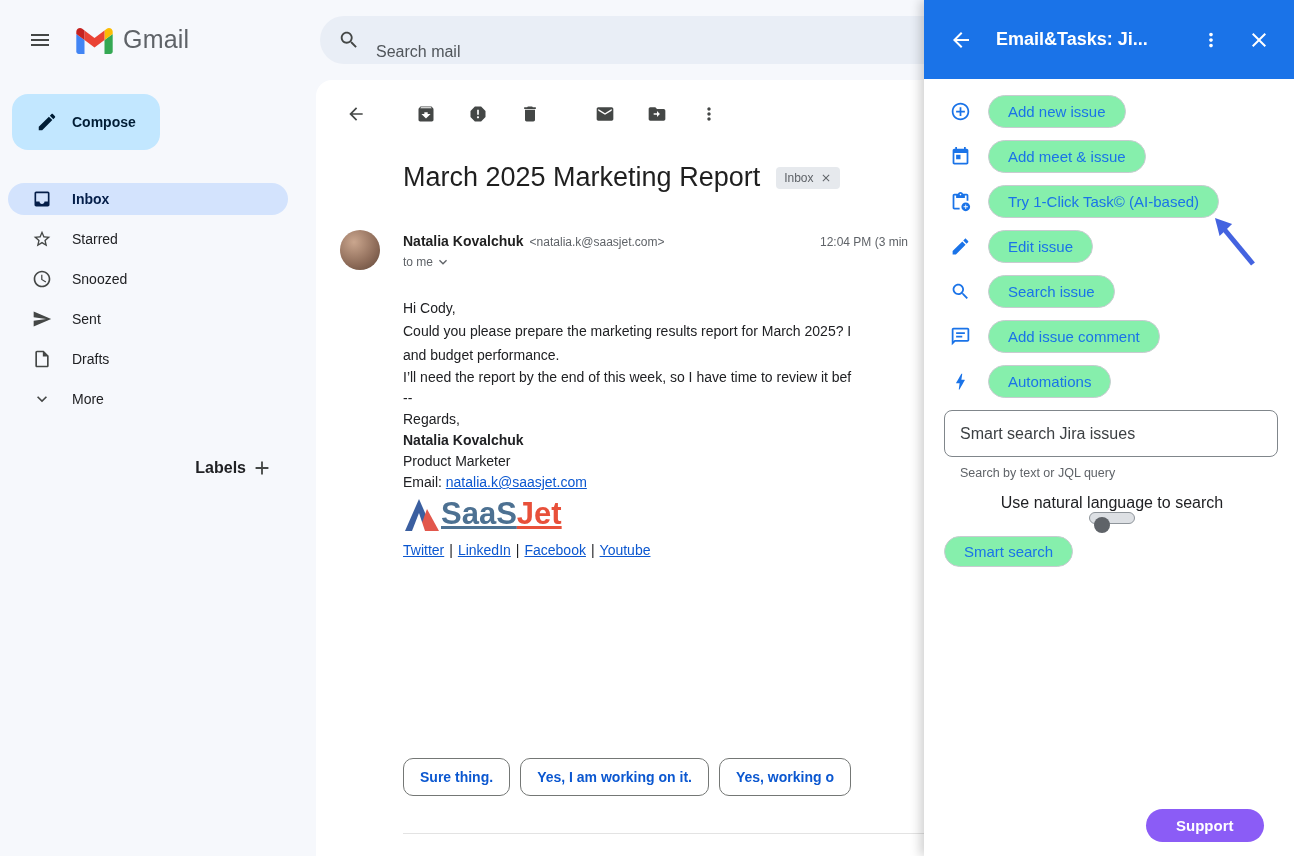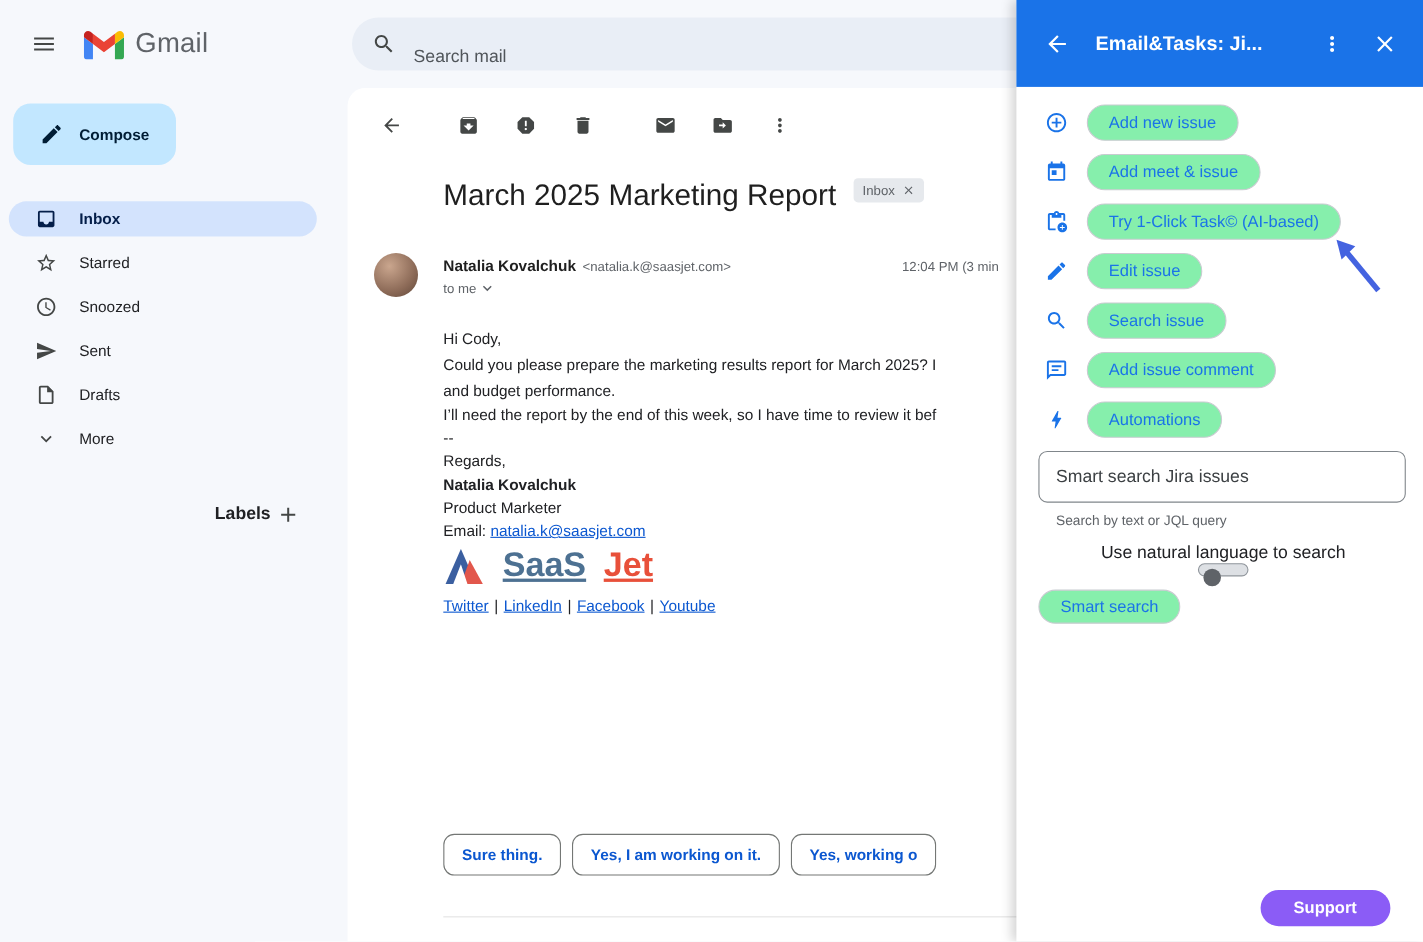--- a/index.html
+++ b/index.html
@@ -37,21 +37,21 @@
   .labels-title { font-size:16px; font-weight:bold; color:#202124; }
   .labels-add { width:32px; height:32px; border:none; background:transparent; border-radius:50%; display:flex;
     align-items:center; justify-content:center; cursor:pointer; color:#444746; }
 
   
   .main-card { position:absolute; left:316px; top:80px; right:0; bottom:0; background:#fff; border-top-left-radius:16px; }
   .toolbar { position:absolute; left:20px; top:14px; height:40px; display:flex; align-items:center; }
   .tbtn { width:40px; height:40px; border:none; background:transparent; border-radius:50%; display:flex; align-items:center;
     justify-content:center; color:#444746; cursor:pointer; }
   .ml30 { margin-left:30px; } .ml12 { margin-left:12px; } .ml35 { margin-left:35px; }
-  .subject-row { position:absolute; left:87px; top:82px; display:flex; align-items:flex-start; gap:16px; }
+  .subject-row { position:absolute; left:87px; top:82px; display:flex; align-items:center; gap:16px; }
   .subject { font-size:27px; font-weight:normal; color:#1f1f1f; margin:0; }
   .chip { background:#e6e9ed; border-radius:4px; height:22px; display:flex; align-items:center; gap:6px; padding:0 8px;
     font-size:12px; color:#5f6368; }
   .chip-close { border:none; background:transparent; padding:0; color:#5f6368; cursor:pointer; display:flex; }
 
   .msg-header { position:absolute; left:0; right:0; top:148px; height:60px; }
   .avatar { position:absolute; left:24px; top:2px; width:40px; height:40px; border-radius:50%;
     background:radial-gradient(circle at 35% 30%, #caa68e 0%, #8d6b58 60%, #5f4638 100%); }
   .sender-line { position:absolute; left:87px; top:5px; display:flex; align-items:baseline; gap:6px; }
   .sender-name { font-size:14px; font-weight:bold; color:#1f1f1f; }
@@ -59,21 +59,21 @@
   .timestamp { position:absolute; left:504px; top:7px; font-size:12px; color:#5f6368; white-space:nowrap; }
   .to-line { position:absolute; left:87px; top:26px; display:flex; align-items:center; gap:2px; font-size:12px; color:#5f6368; cursor:pointer; }
 
   .msg-body { position:absolute; left:87px; top:218px; width:600px; font-size:14px; color:#202124; line-height:21px; }
   .msg-body p { margin:0; }
   .mb24 { margin-bottom:24px; } .mb17 { margin-bottom:17px; } .mb34 { margin-bottom:34px; }
   .mb6 { margin-bottom:6px; } .mb7 { margin-bottom:7px; } .mb8 { margin-bottom:8px; }
   .para2lines { line-height:24px; }
   .bold { font-weight:bold; }
   a.maillink { color:#0b57d0; text-decoration:underline; cursor:pointer; }
-  .sig-logo { display:flex; align-items:flex-end; gap:16px; height:38px; margin-bottom:9px; }
+  .sig-logo { display:flex; align-items:flex-end; gap:0; height:38px; margin-bottom:9px; }
   .logo-saas { font-size:31px; font-weight:bold; color:#4d7192; text-decoration:underline; line-height:34px; }
   .logo-jet  { font-size:31px; font-weight:bold; color:#e8503a; text-decoration:underline; line-height:34px; }
   .social-row { font-size:14px; }
   .social-row a { color:#0b57d0; text-decoration:underline; cursor:pointer; }
   .social-sep { color:#202124; margin:0 5px; }
 
   .smart-replies { position:absolute; left:87px; top:678px; display:flex; gap:10px; }
   .reply-chip { height:38px; border:1px solid #747775; border-radius:10px; background:#fff; color:#0b57d0;
     font-size:14px; font-weight:bold; display:inline-flex; align-items:center; padding:0 16px; cursor:pointer;
     white-space:nowrap; font-family:"Liberation Sans", sans-serif; }

